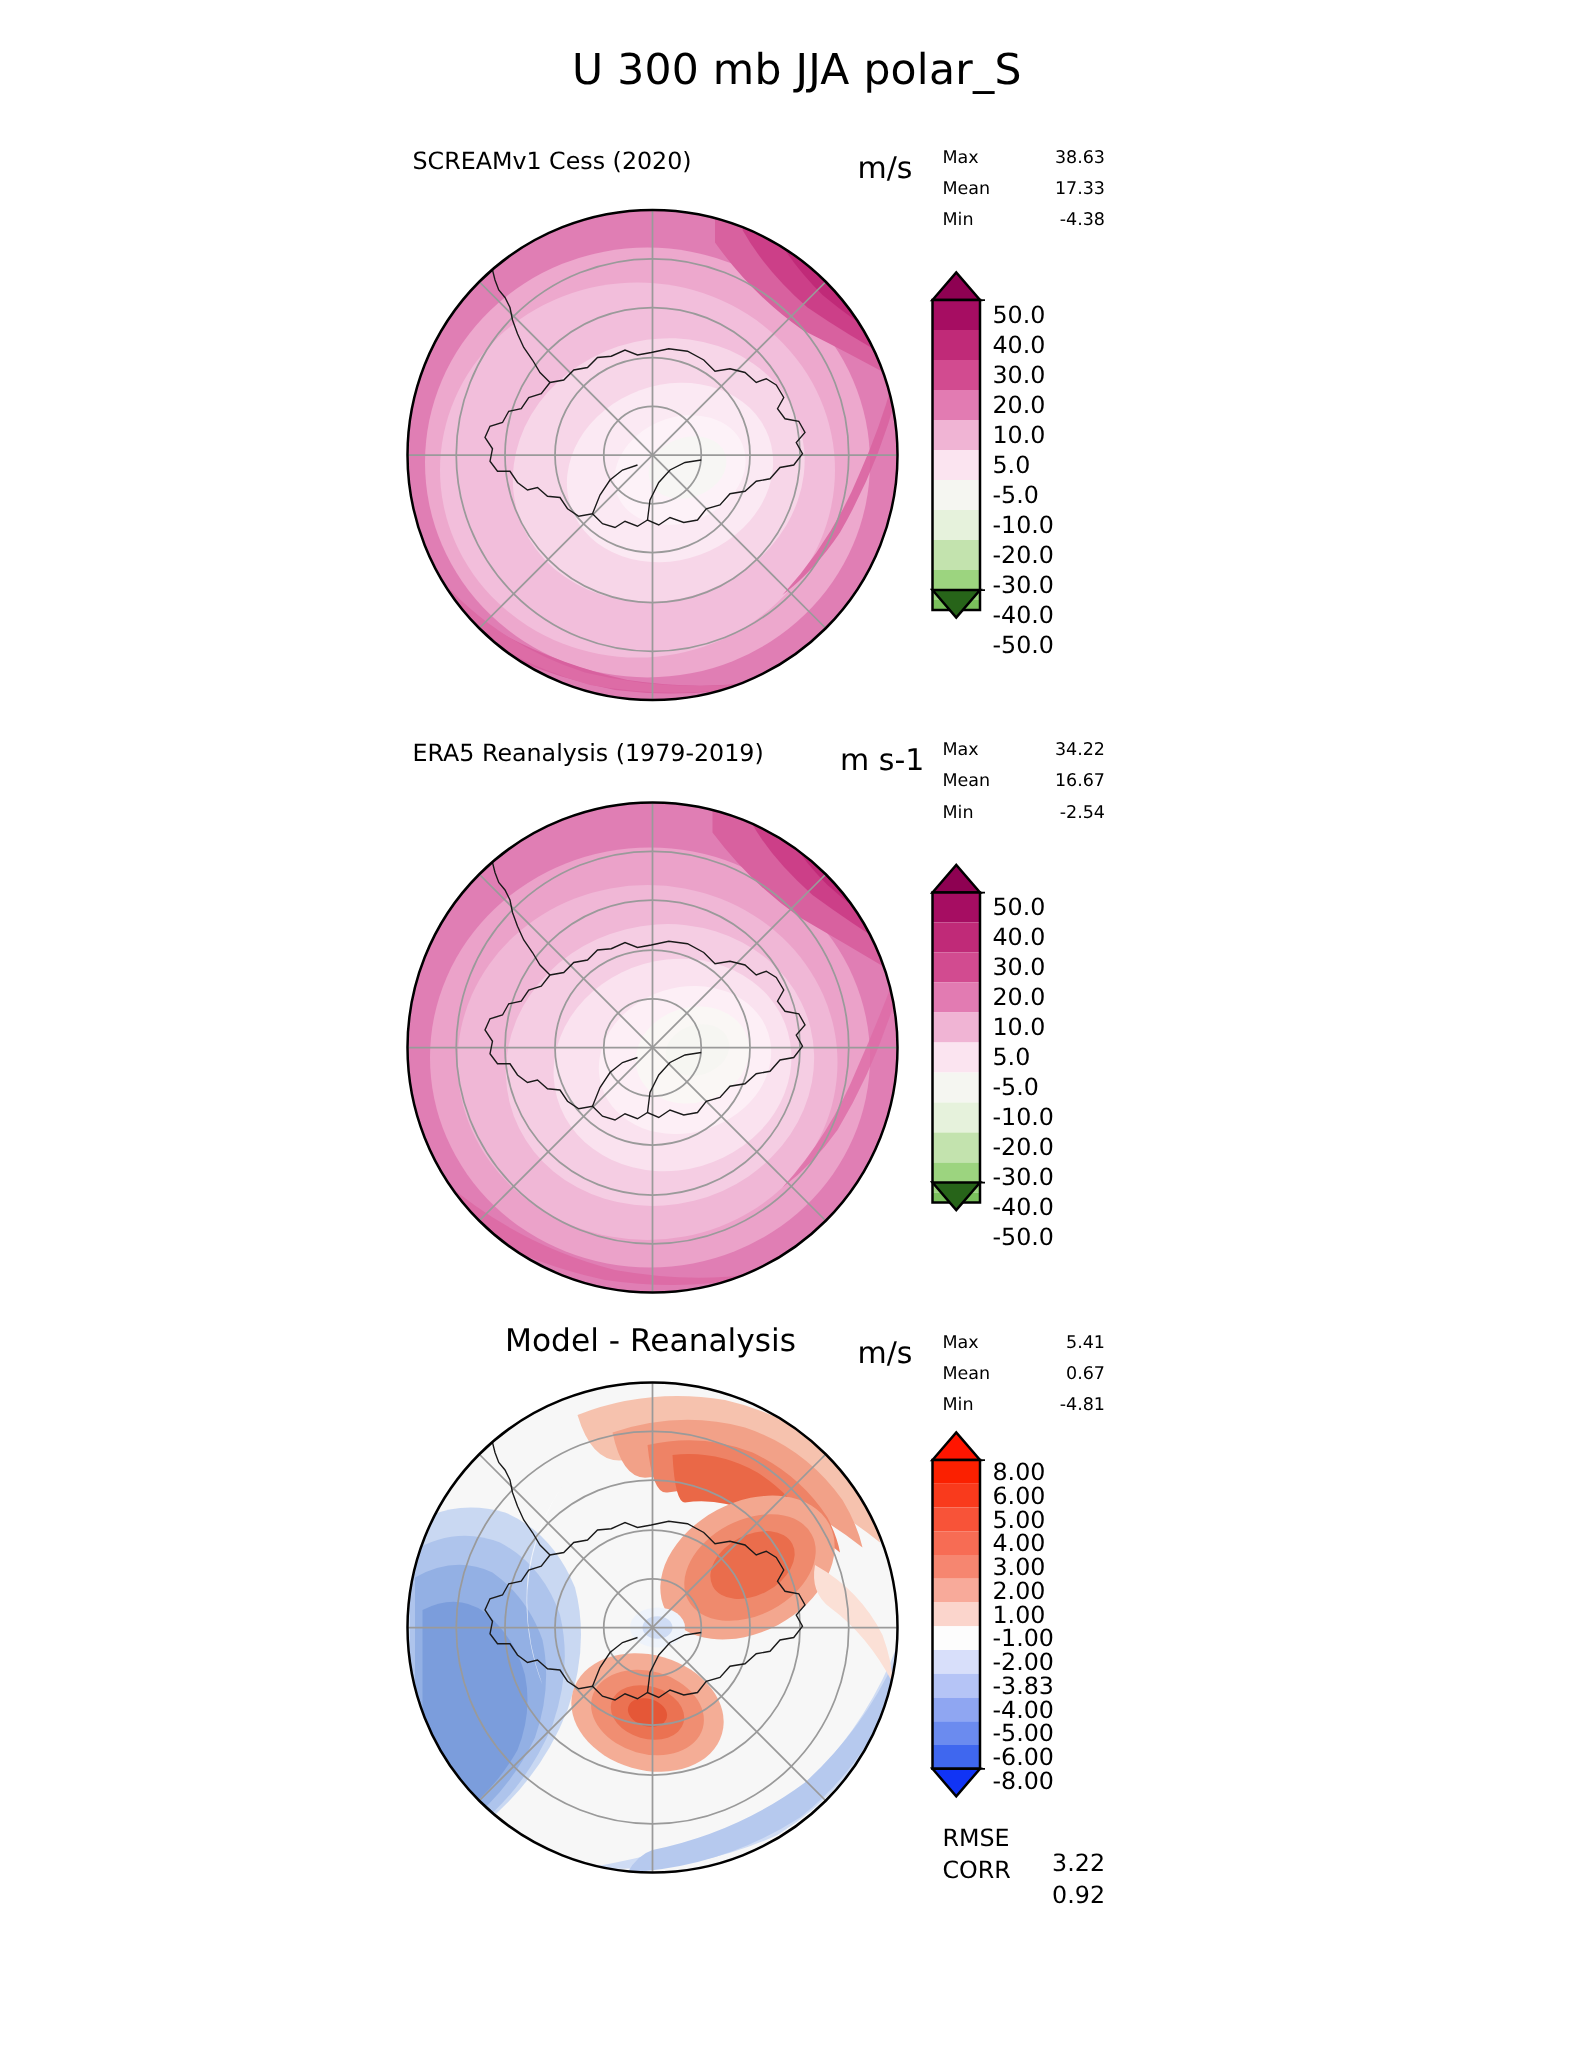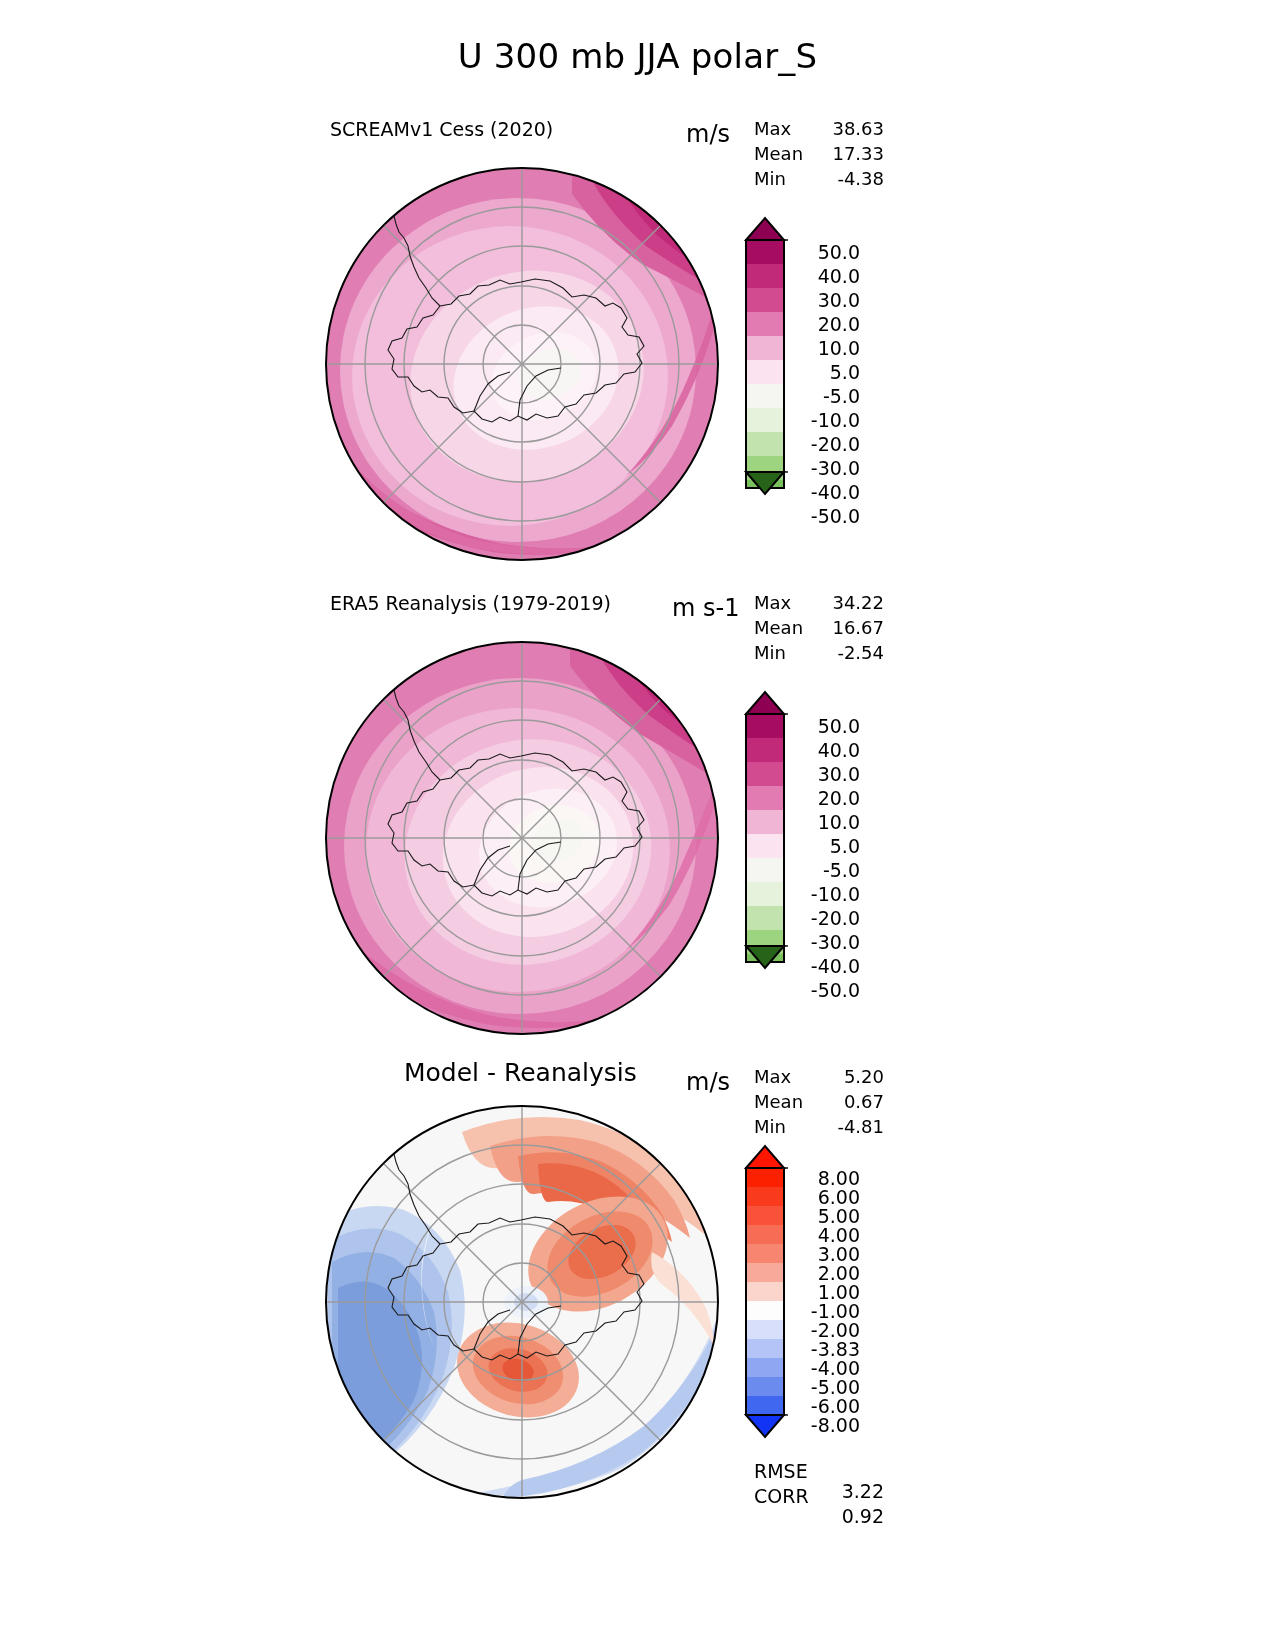--- a/index.html
+++ b/index.html
@@ -47,21 +47,21 @@
     left: 686px;
     top: 2px;
     font-size: 24px;
   }
 
   
   .stats {
     position: absolute;
     left: 754px;
     top: 0px;
-    font-size: 18px;
+    font-size: 14px;
     width: 130px;
   }
   .stats .row { position: relative; height: 25px; }
   .stats .k { position: absolute; left: 0; }
   .stats .v { position: absolute; right: 0; }
 
   
   .map-wrap { position: absolute; left: 322px; top: 46px; }
   .map-wrap.p2 { top: 40px; }
   svg { display: block; }
@@ -79,21 +79,21 @@
   }
   .cbar-labels .lbl {
     position: absolute;
     left: 0;
     white-space: nowrap;
     transform: translateY(-50%);
   }
   .cbar-labels .lbl.r {
     left: 0;
     width: 66px;
-    text-align: right;
+    text-align: left;
   }
 
   
   .metrics {
     position: absolute;
     left: 754px;
     top: 398px;
     font-size: 19px;
     width: 130px;
   }
@@ -328,21 +328,21 @@
 </div>
 
 <div class="panel" id="panel-2">
 
   <div class="panel-title big">Model - Reanalysis</div>
   <div class="panel-units" style="top:6px">m/s</div>
 
   <div class="stats" style="top:4px">
     <div class="row">
         <span class="k">Max</span>
-        <span class="v">5.20</span>
+        <span class="v">5.41</span>
       </div>
     <div class="row">
         <span class="k">Mean</span>
         <span class="v">0.67</span>
       </div>
     <div class="row">
         <span class="k">Min</span>
         <span class="v">-4.81</span>
       </div>
   </div>

